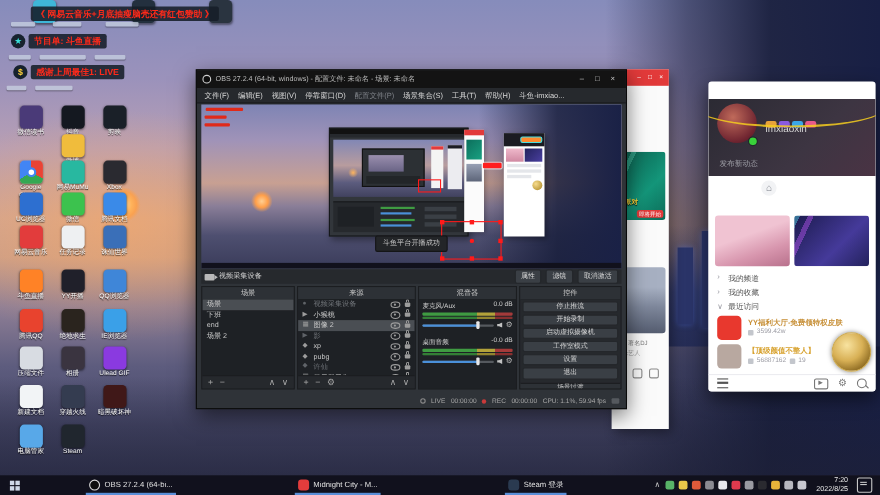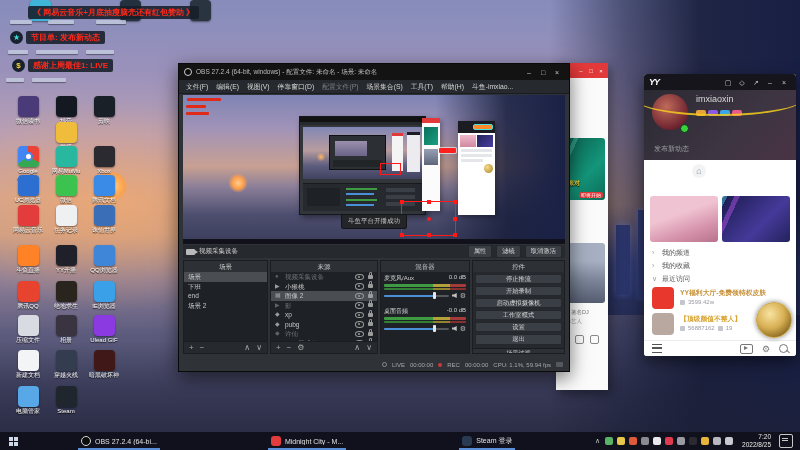--- a/index.html
+++ b/index.html
@@ -142,21 +142,21 @@
   .music .mic i{width:7px;height:7px;border:1px solid #8a8a8a;border-radius:2px;}
 
   
   .yy{position:absolute;left:644px;top:74px;width:152px;height:282px;z-index:6;box-shadow:0 6px 16px rgba(0,0,0,.5);background:#fff;border-radius:3px;overflow:hidden;}
   .yy-title{height:16px;background:#15151b;display:flex;align-items:center;padding:0 5px;position:relative;}
   .yy-logo{color:#fff;font-weight:bold;font-style:italic;font-size:9px;letter-spacing:-1px;}
   .yy-arc{position:absolute;left:-10px;top:6px;width:170px;height:34px;border:none;border-bottom:2px solid rgba(245,205,30,.85);border-radius:50%;pointer-events:none;z-index:3;}
   .yy-dark{position:absolute;left:0;top:16px;width:100%;height:70px;background:linear-gradient(135deg,#2b2a33,#3d3542 60%,#4a3344);}
   .yy-ava{position:absolute;left:8px;top:20px;width:36px;height:36px;border-radius:50%;background:radial-gradient(circle at 40% 35%,#c06a5a,#6e2430 70%,#3a1420);z-index:2;}
   .yy-on{position:absolute;left:36px;top:50px;width:7px;height:7px;border-radius:50%;background:#39d23a;border:1.5px solid #20202a;z-index:3;}
-  .yy-name{position:absolute;left:52px;top:20px;font-size:9px;color:#d8d8d8;z-index:2;}
+  .yy-name{position:absolute;left:52px;top:38px;font-size:9px;color:#d8d8d8;z-index:2;}
   .yy-badges{position:absolute;left:52px;top:36px;display:flex;gap:2px;z-index:2;}
   .yy-badges i{width:10px;height:6px;border-radius:2px;}
   .yy-post{position:absolute;left:10px;top:70px;font-size:7px;color:#9a9aa2;z-index:2;}
   .yy-body{position:absolute;left:0;top:86px;width:100%;bottom:16px;background:#fff;}
   .yy-home{position:absolute;left:48px;top:4px;width:14px;height:14px;border-radius:50%;background:#f2f3f5;color:#7a7f88;font-size:9px;line-height:14px;text-align:center;}
   .yy-th{position:absolute;top:36px;height:46px;border-radius:3px;}
   .yy-th.t1{left:6px;width:68px;background:linear-gradient(160deg,#f0c3d2 0 40%,#d795ad 70%,#b8718c);}
   .yy-th.t2{left:78px;width:68px;background:
       linear-gradient(115deg,rgba(90,240,255,.4) 0 6%,transparent 6% 14%,rgba(200,90,255,.4) 14% 20%,transparent 20%),
       linear-gradient(135deg,#1c1b4e,#453a9a 60%,#23225c);}
@@ -347,21 +347,21 @@
   <div class="lbl-bar" style="left:86px;top:50px;width:28px;"></div>
   <div class="lbl-bar" style="left:6px;top:78px;width:18px;"></div>
   <div class="lbl-bar" style="left:32px;top:78px;width:34px;"></div>
 
   <div id="banners">
       <div class="banner banner0">
         <span class="pill">《 网易云音乐+月底抽瘦脑壳还有红包赞助 》</span>
       </div>
       <div class="banner banner1">
         <span class="badge star">★</span>
-        <span class="pill">节目单: 发布新动态</span>
+        <span class="pill">节目单: 斗鱼直播</span>
       </div>
       <div class="banner banner2">
         <span class="badge dollar">$</span>
         <span class="pill">感谢上周最佳1: LIVE</span>
       </div>
     </div>
 
   <div class="music">
     <div class="mt">
       <span>–</span>
@@ -624,30 +624,20 @@
       <span>00:00:00</span>
       <span class="rdot"></span>
       <span>REC</span>
       <span>00:00:00</span>
       <span>CPU: 1.1%, 59.94 fps</span>
       <span class="sq"></span>
     </div>
   </div>
 
   <div class="yy">
-    <div class="yy-title">
-      <span class="yy-logo">YY</span>
-      <span class="winctl" id="yy-ctl">
-          <span>▢</span>
-          <span>◇</span>
-          <span>↗</span>
-          <span>–</span>
-          <span>×</span>
-        </span>
-    </div>
     <div class="yy-arc"></div>
     <div class="yy-dark"></div>
     <div class="yy-ava"></div>
     <div class="yy-on"></div>
     <div class="yy-name">imxiaoxin</div>
     <div class="yy-badges">
       <i style="background:#e8a23a"></i>
       <i style="background:#8a5ae0"></i>
       <i style="background:#3aa8e8"></i>
       <i style="background:#e85a8a"></i>

